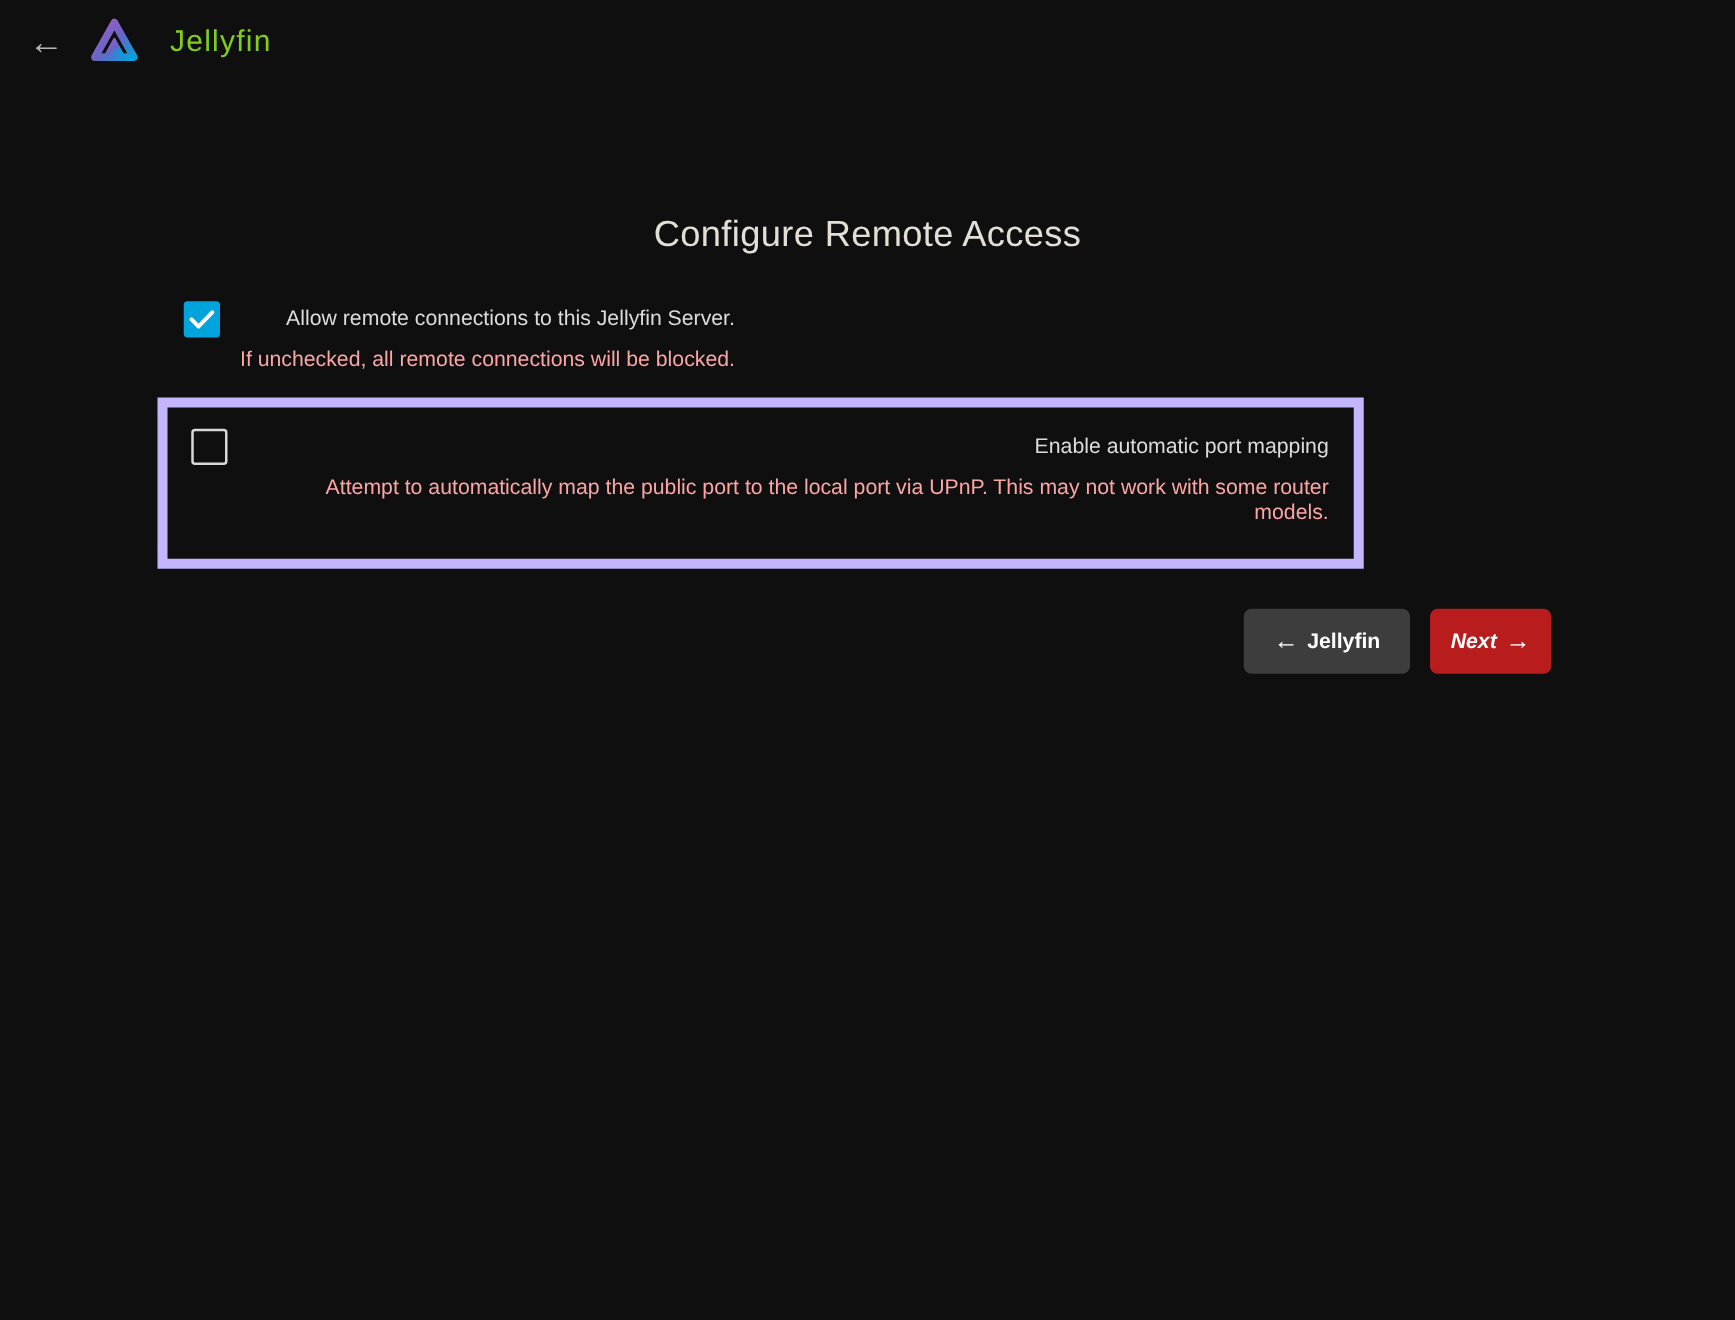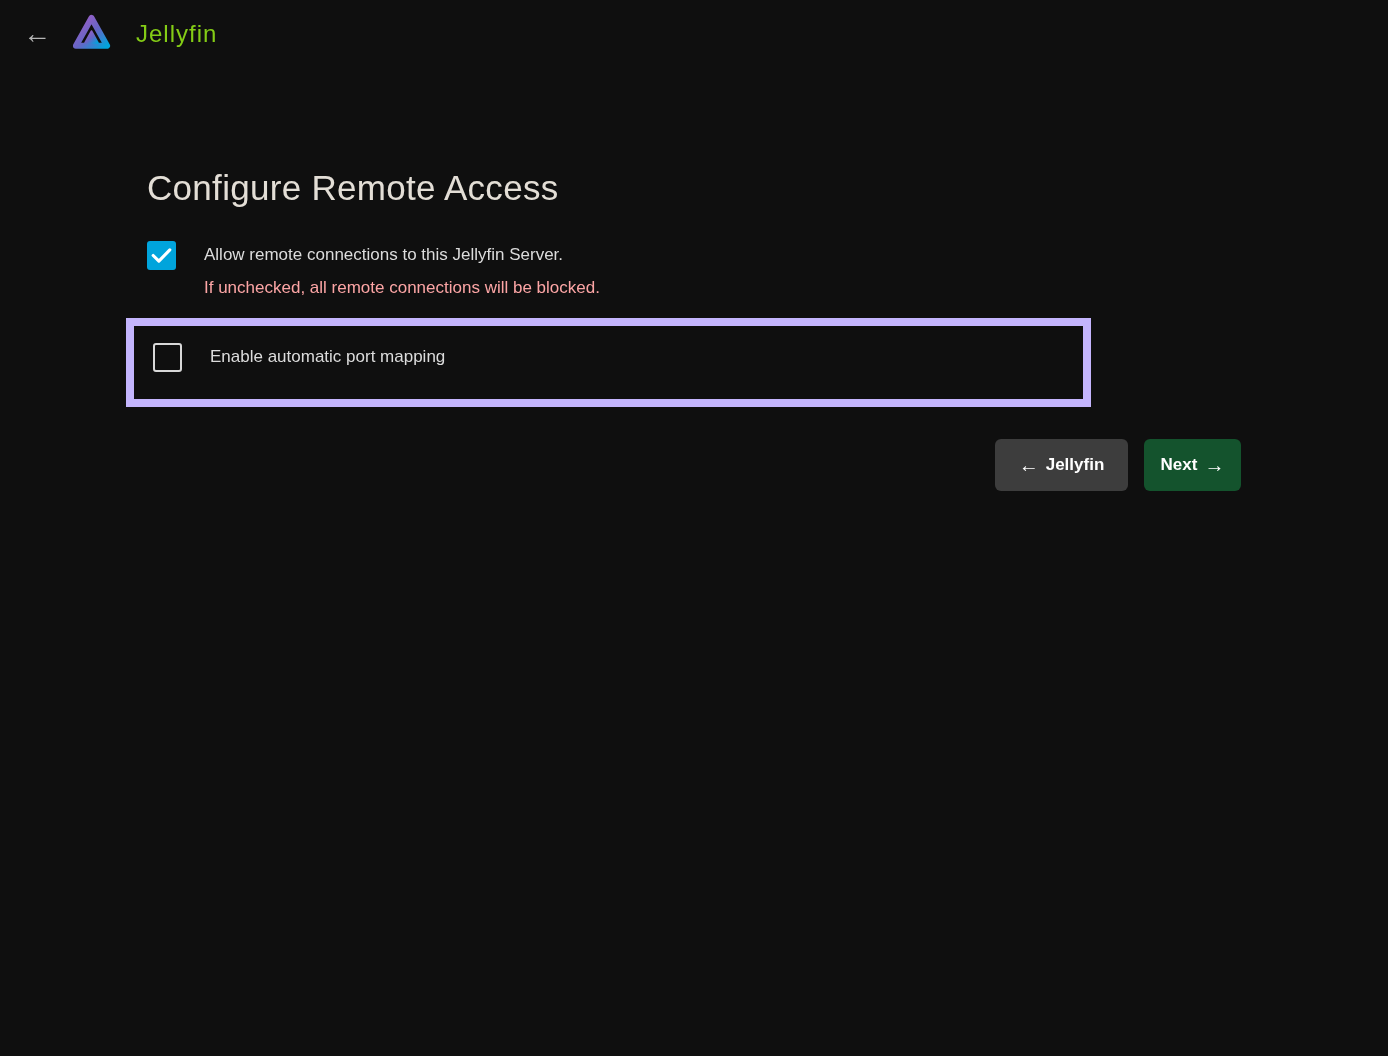--- a/index.html
+++ b/index.html
@@ -23,24 +23,24 @@
     display: flex; align-items: center; justify-content: center;
   }
   .logo-wrap { margin-left: 10px; width: 47px; height: 48px; display: flex; align-items: center; }
   .app-name {
     margin-left: 21px; font-size: 24px; font-weight: 400;
     color: #84cc16; letter-spacing: 1px;
   }
   
   .content { width: 1094px; margin: 0 auto; }
   h1.page-title {
-    font-size: 35px; font-weight: 400; color: #e3ded6;
-    line-height: 36px; margin: 102px 0 35px 0; letter-spacing: 0.3px;
+    font-size: 29px; font-weight: 400; color: #e3ded6;
+    line-height: 36px; margin: 102px 0 35px 0; letter-spacing: 0.3px; text-align: center;
   }
-  .check-row { display: flex; gap: 28px; }
+  .check-row { display: flex; gap: 16px; text-align: right; }
   .checkbox {
     width: 29px; height: 29px; border-radius: 3px;
     flex-shrink: 0; cursor: pointer; padding: 0;
     display: flex; align-items: center; justify-content: center;
     background: transparent; border: none;
   }
   .checkbox.checked { background: #00a4dc; }
   .checkbox.unchecked { border: 2px solid #d8d8d8; background: transparent; }
   .check-text { padding-top: 4px; }
   .check-label {
@@ -59,21 +59,21 @@
   
   .btn-row { display: flex; justify-content: flex-end; gap: 16px; margin-top: 32px; }
   .btn {
     height: 52px; border: none; border-radius: 6px;
     font-family: inherit; font-size: 17px; font-weight: bold;
     color: #ffffff; cursor: pointer;
     display: flex; align-items: center; justify-content: center; gap: 7px;
   }
   .btn .arrow { font-size: 20px; font-weight: bold; line-height: 1; }
   .btn-prev { background: #3d3d3d; width: 133px; }
-  .btn-next { background: #14532d; width: 97px; }
+  .btn-next { background: #b91c1c; width: 97px; font-style: italic; }
 </style>
 </head>
 <body>
 
 <header class="app-header">
   <button class="back-btn">
     <span>←</span>
   </button>
   <span class="logo-wrap">
     <svg viewBox="0 0 100 100" width="47" height="48" aria-hidden="true">
@@ -104,20 +104,21 @@
       <label class="check-label">Allow remote connections to this Jellyfin Server.</label>
       <div class="check-desc">If unchecked, all remote connections will be blocked.</div>
     </div>
   </div>
 
   <div class="highlight-box">
     <div class="check-row">
       <button class="checkbox unchecked" role="checkbox" aria-checked="false"></button>
       <div class="check-text">
         <label class="check-label">Enable automatic port mapping</label>
+        <div class="check-desc">Attempt to automatically map the public port to the local port via UPnP. This may not work with some router models.</div>
       </div>
     </div>
   </div>
 
   <div class="btn-row">
     <button class="btn btn-prev">
       <span class="arrow">←</span>
       <span>Jellyfin</span>
     </button>
     <button class="btn btn-next">

